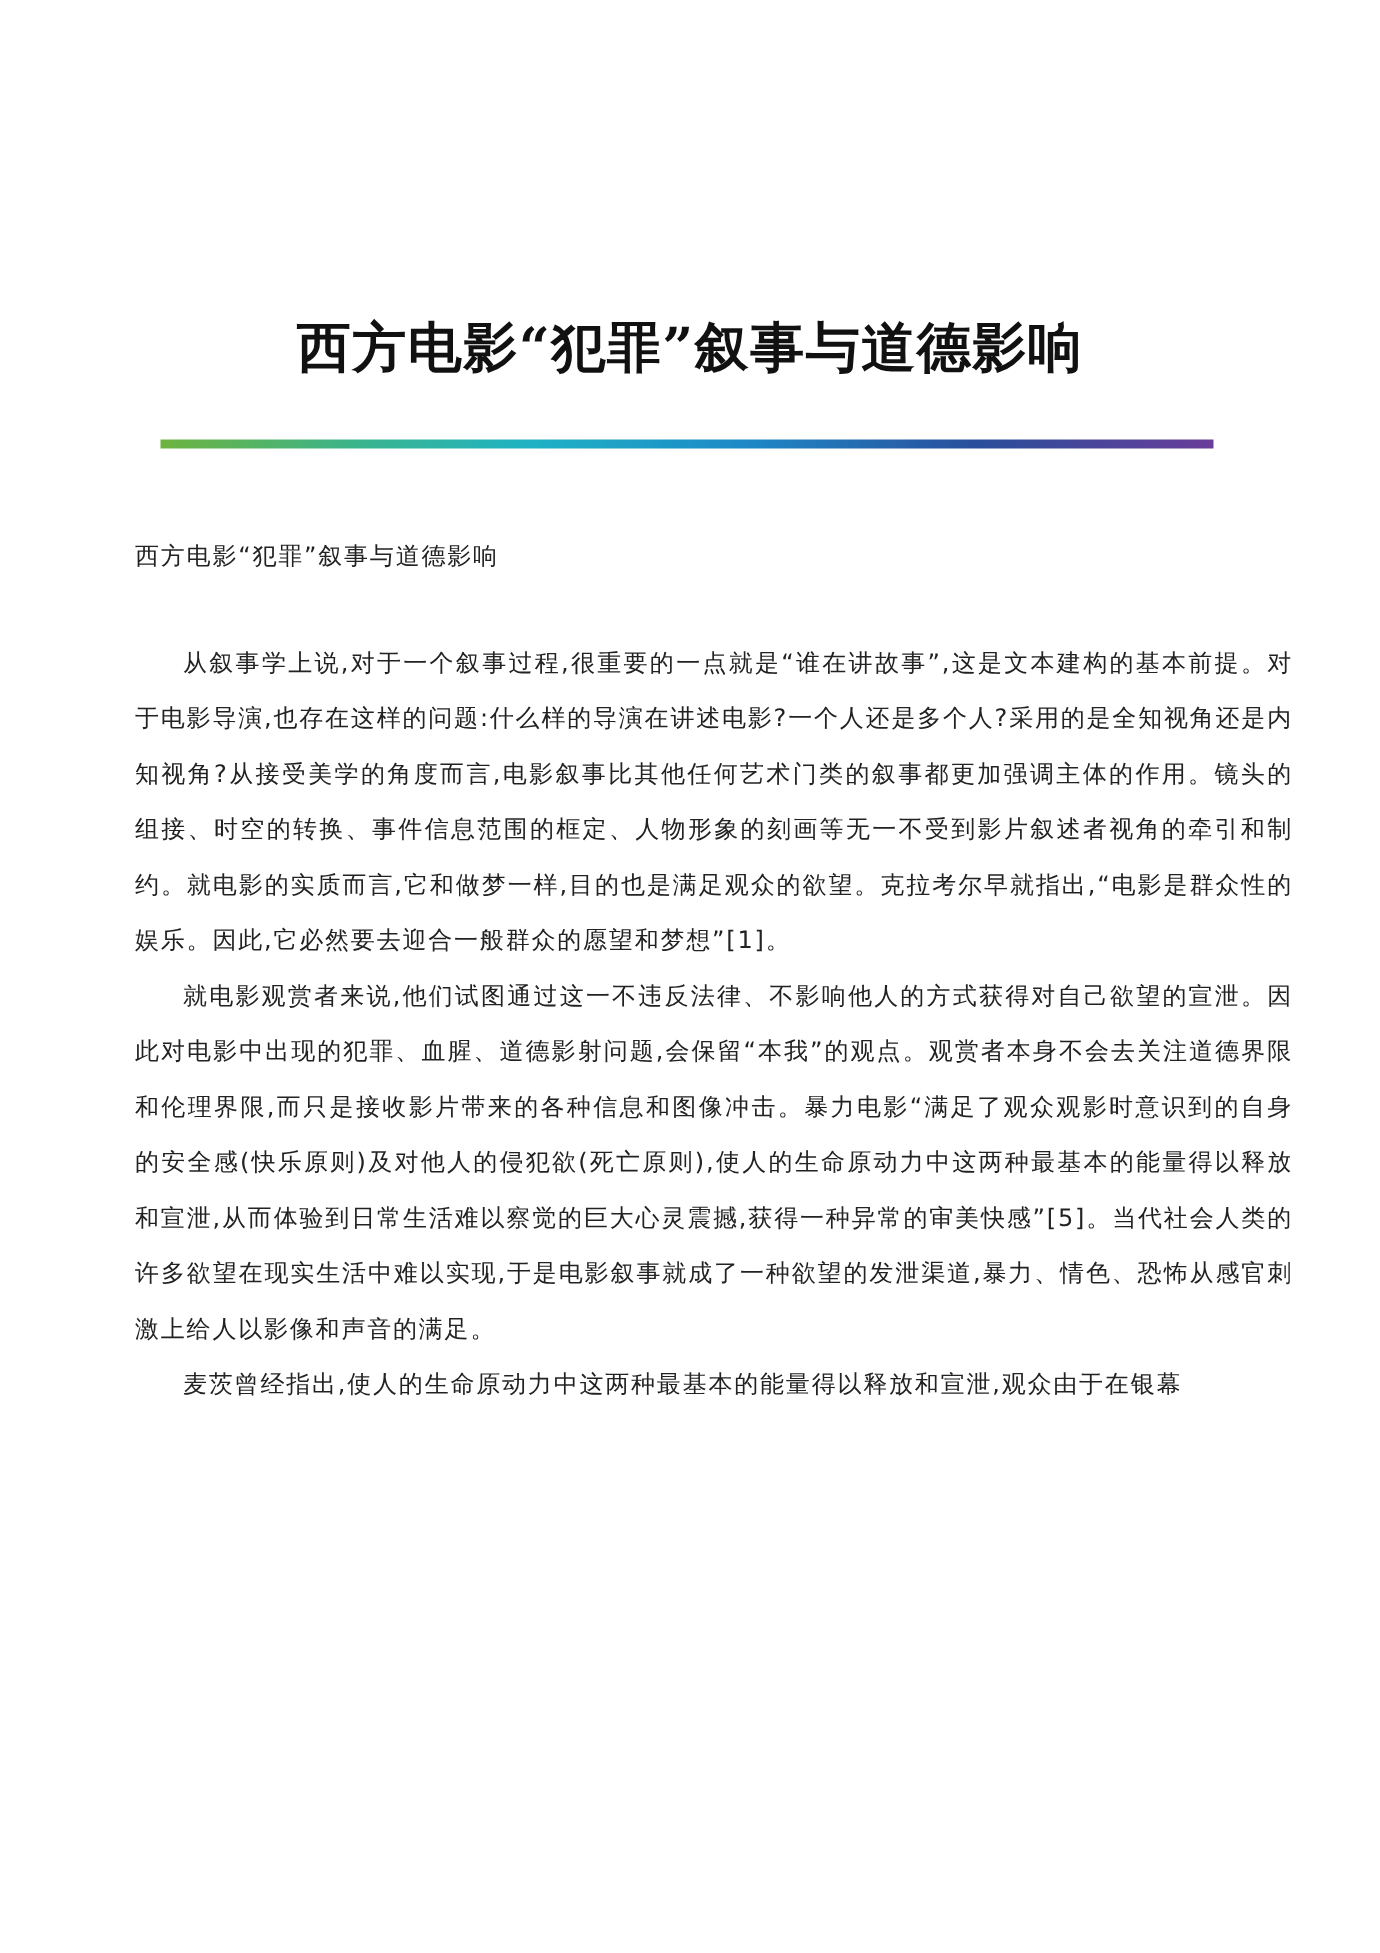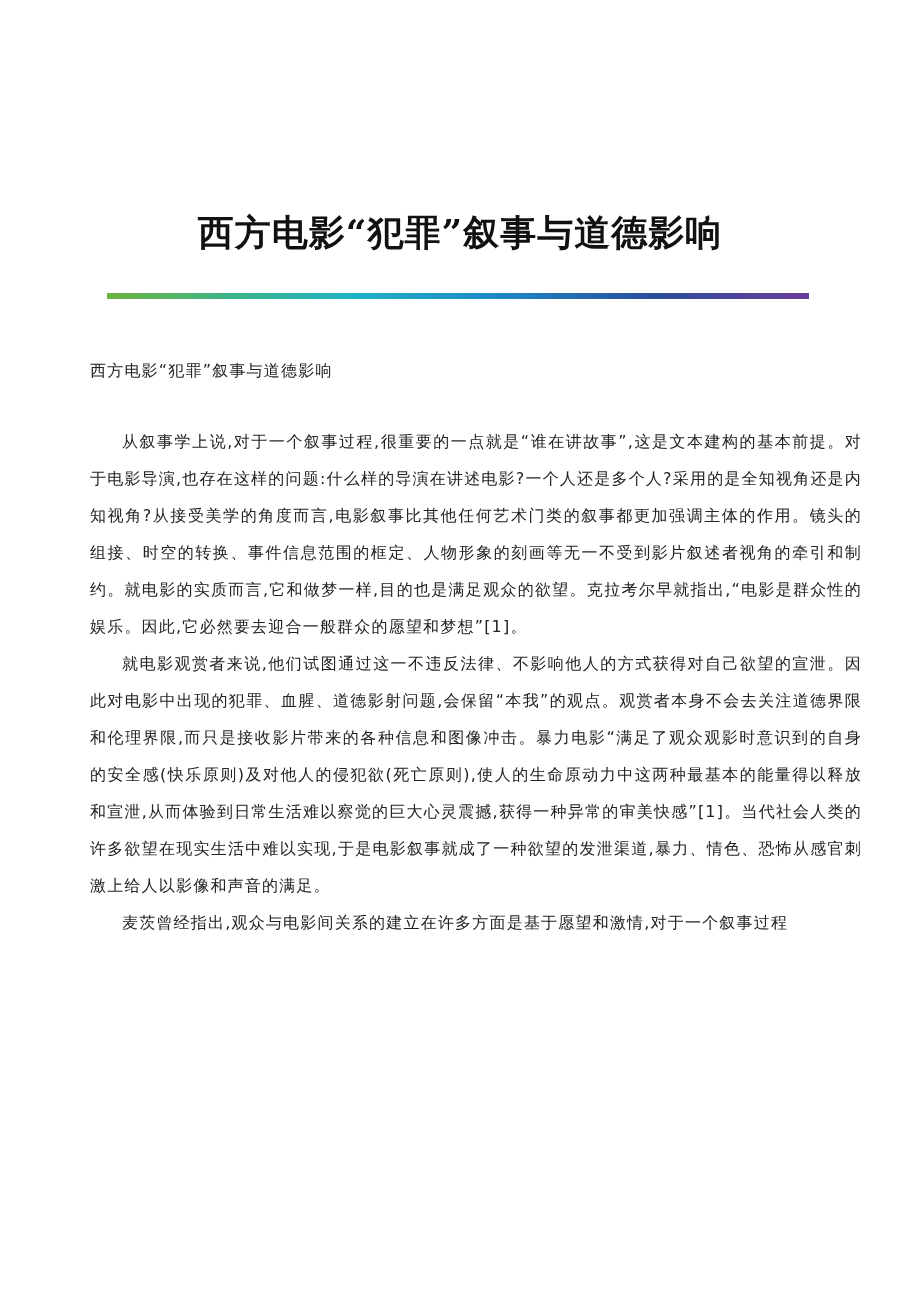--- a/index.html
+++ b/index.html
@@ -73,16 +73,16 @@
 
 <div class="content">
   <p class="subtitle">西方电影“犯罪”叙事与道德影响</p>
 
 
 
   <div class="spacer"></div>
 
   <p class="indent">从叙事学上说,对于一个叙事过程,很重要的一点就是“谁在讲故事”,这是文本建构的基本前提。对于电影导演,也存在这样的问题:什么样的导演在讲述电影?一个人还是多个人?采用的是全知视角还是内知视角?从接受美学的角度而言,电影叙事比其他任何艺术门类的叙事都更加强调主体的作用。镜头的组接、时空的转换、事件信息范围的框定、人物形象的刻画等无一不受到影片叙述者视角的牵引和制约。就电影的实质而言,它和做梦一样,目的也是满足观众的欲望。克拉考尔早就指出,“电影是群众性的娱乐。因此,它必然要去迎合一般群众的愿望和梦想”[1]。</p>
 
-  <p class="indent">就电影观赏者来说,他们试图通过这一不违反法律、不影响他人的方式获得对自己欲望的宣泄。因此对电影中出现的犯罪、血腥、道德影射问题,会保留“本我”的观点。观赏者本身不会去关注道德界限和伦理界限,而只是接收影片带来的各种信息和图像冲击。暴力电影“满足了观众观影时意识到的自身的安全感(快乐原则)及对他人的侵犯欲(死亡原则),使人的生命原动力中这两种最基本的能量得以释放和宣泄,从而体验到日常生活难以察觉的巨大心灵震撼,获得一种异常的审美快感”[1]。当代社会人类的许多欲望在现实生活中难以实现,于是电影叙事就成了一种欲望的发泄渠道,暴力、情色、恐怖从感官刺激上给人以影像和声音的满足。</p>
+  <p class="indent">就电影观赏者来说,他们试图通过这一不违反法律、不影响他人的方式获得对自己欲望的宣泄。因此对电影中出现的犯罪、血腥、道德影射问题,会保留“本我”的观点。观赏者本身不会去关注道德界限和伦理界限,而只是接收影片带来的各种信息和图像冲击。暴力电影“满足了观众观影时意识到的自身的安全感(快乐原则)及对他人的侵犯欲(死亡原则),使人的生命原动力中这两种最基本的能量得以释放和宣泄,从而体验到日常生活难以察觉的巨大心灵震撼,获得一种异常的审美快感”[5]。当代社会人类的许多欲望在现实生活中难以实现,于是电影叙事就成了一种欲望的发泄渠道,暴力、情色、恐怖从感官刺激上给人以影像和声音的满足。</p>
 
-  <p class="indent">麦茨曾经指出,观众与电影间关系的建立在许多方面是基于愿望和激情,对于一个叙事过程</p>
+  <p class="indent">麦茨曾经指出,使人的生命原动力中这两种最基本的能量得以释放和宣泄,观众由于在银幕</p>
 </div>
 
 </body></html>

